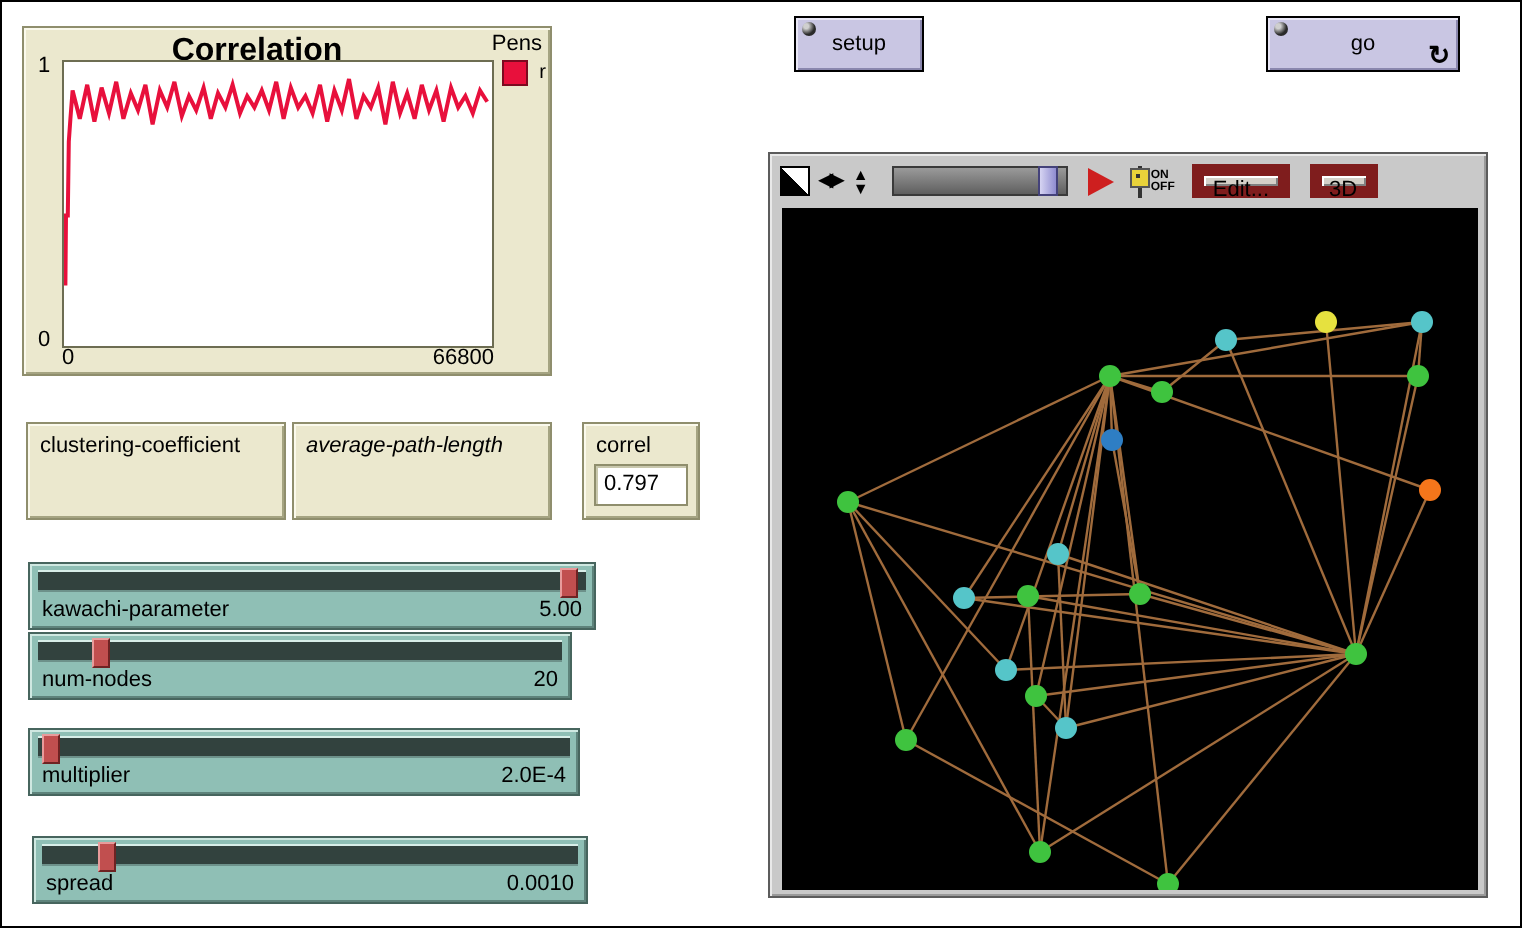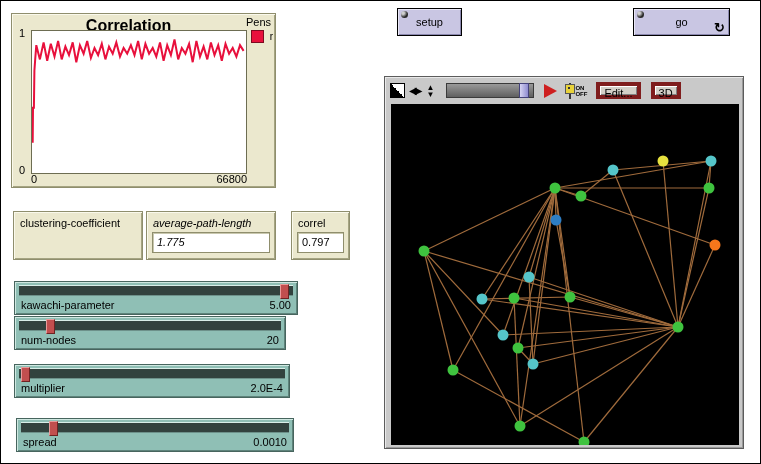--- a/index.html
+++ b/index.html
@@ -84,21 +84,21 @@
   #speed-slider{position:relative;width:86px;height:13px;margin-left:6px;background:linear-gradient(#9a9a9a,#5f5f5f);border:1px solid #3a3a3a;}
   #speed-thumb{position:absolute;top:-1px;width:8px;height:13px;background:linear-gradient(90deg,#D6D4F2,#8F8CD0);border:1px solid #44427a;}
   #play-arrow-icon{width:0;height:0;margin-left:6px;border-left:13px solid #CE1F1F;border-top:7px solid transparent;border-bottom:7px solid transparent;}
   #view-updates-toggle{display:flex;align-items:center;margin-left:4px;}
   #toggle-stem{position:relative;width:9px;height:16px;}
   #toggle-stem .stem{position:absolute;left:4px;top:0;width:2px;height:16px;background:#333;}
   #toggle-knob{position:absolute;left:0;top:1px;width:8px;height:8px;background:#E8D23A;border:1px solid #555;}
   #toggle-knob .dot{position:absolute;left:2px;top:2px;width:2px;height:2px;background:#333;}
   #toggle-text{display:flex;flex-direction:column;font-size:6px;font-weight:bold;line-height:6px;margin-left:1px;}
   .vc-button{
-    background:#D4D0C8;border:4px solid #7f1d1d;
+    background:#D4D0C8;border:6px solid #7f1d1d;
     box-shadow:inset 1px 1px 0 #fff, inset -1px -1px 0 #808080;
     font-size:11px;height:17px;line-height:15px;padding:0 4px;cursor:pointer;
   }
   #edit-button{margin-left:5px;}
   #threed-button{margin-left:6px;}
   #world-canvas{position:absolute;left:6px;top:27px;width:348px;height:341px;background:#000;}
   #world-canvas svg{position:absolute;left:0;top:0;}
 </style>
 </head>
 <body>
@@ -117,21 +117,20 @@
   </div>
   <div id="xlab-min">0</div>
   <div id="xlab-max">66800</div>
 </div>
 
 <div id="monitor-0" class="widget-beige monitor">
   <div class="mlabel">clustering-coefficient</div>
 </div>
 <div id="monitor-1" class="widget-beige monitor">
   <div class="mlabel">average-path-length</div>
-  <div class="mvalue">1.775</div>
 </div>
 <div id="monitor-2" class="widget-beige monitor">
   <div class="mlabel">correl</div>
   <div class="mvalue">0.797</div>
 </div>
 
 <div id="slider-0" class="slider">
   <div class="strack">
     <div class="sthumb" style="left: calc(96.5% - 3px);"></div>
   </div>

